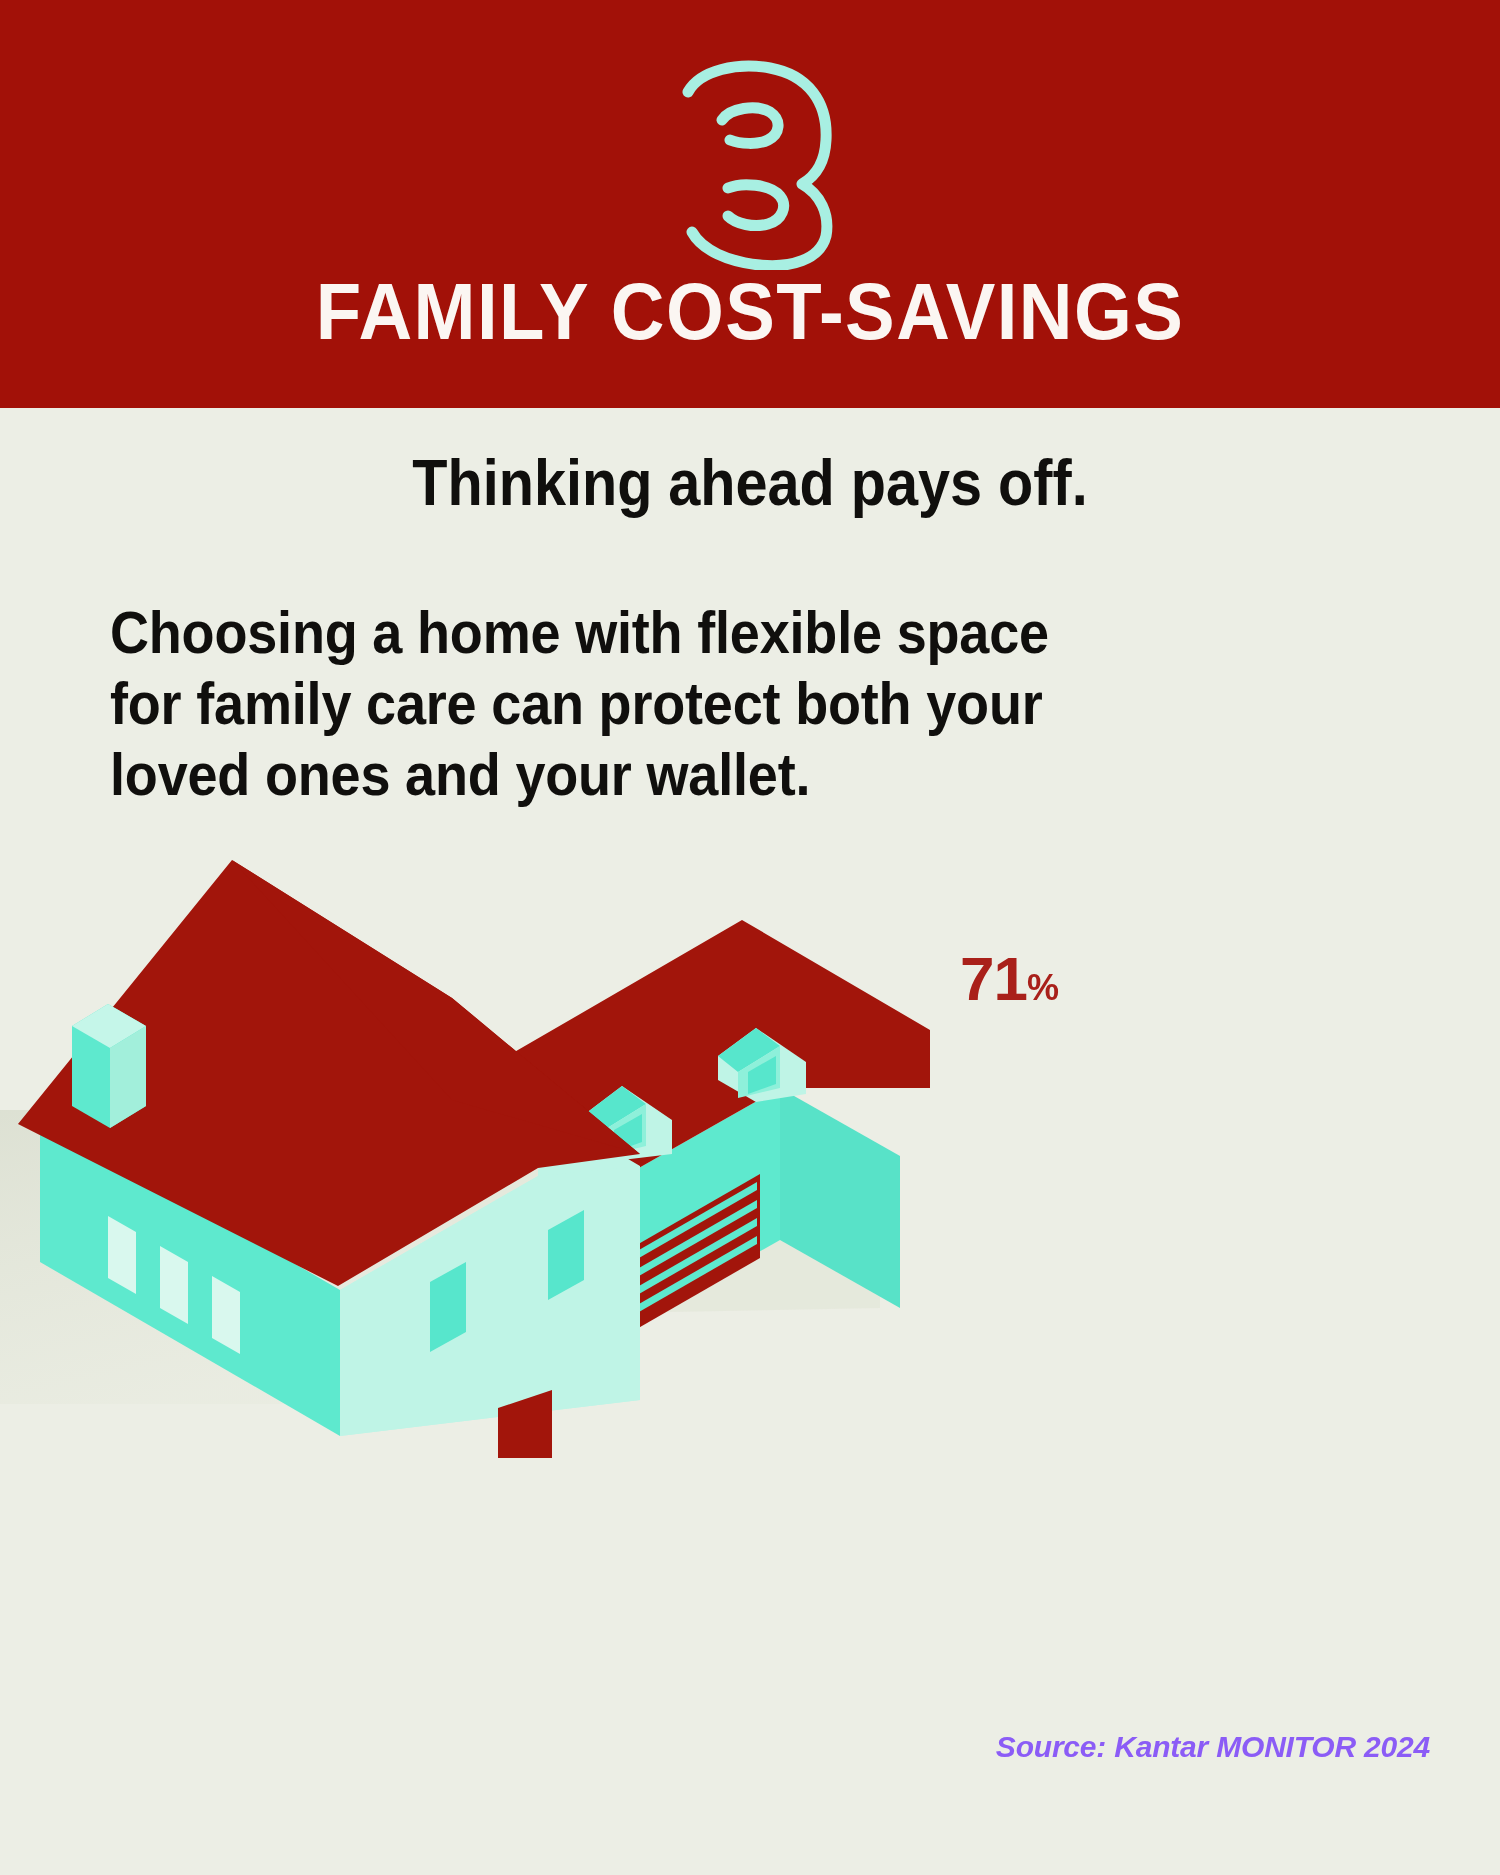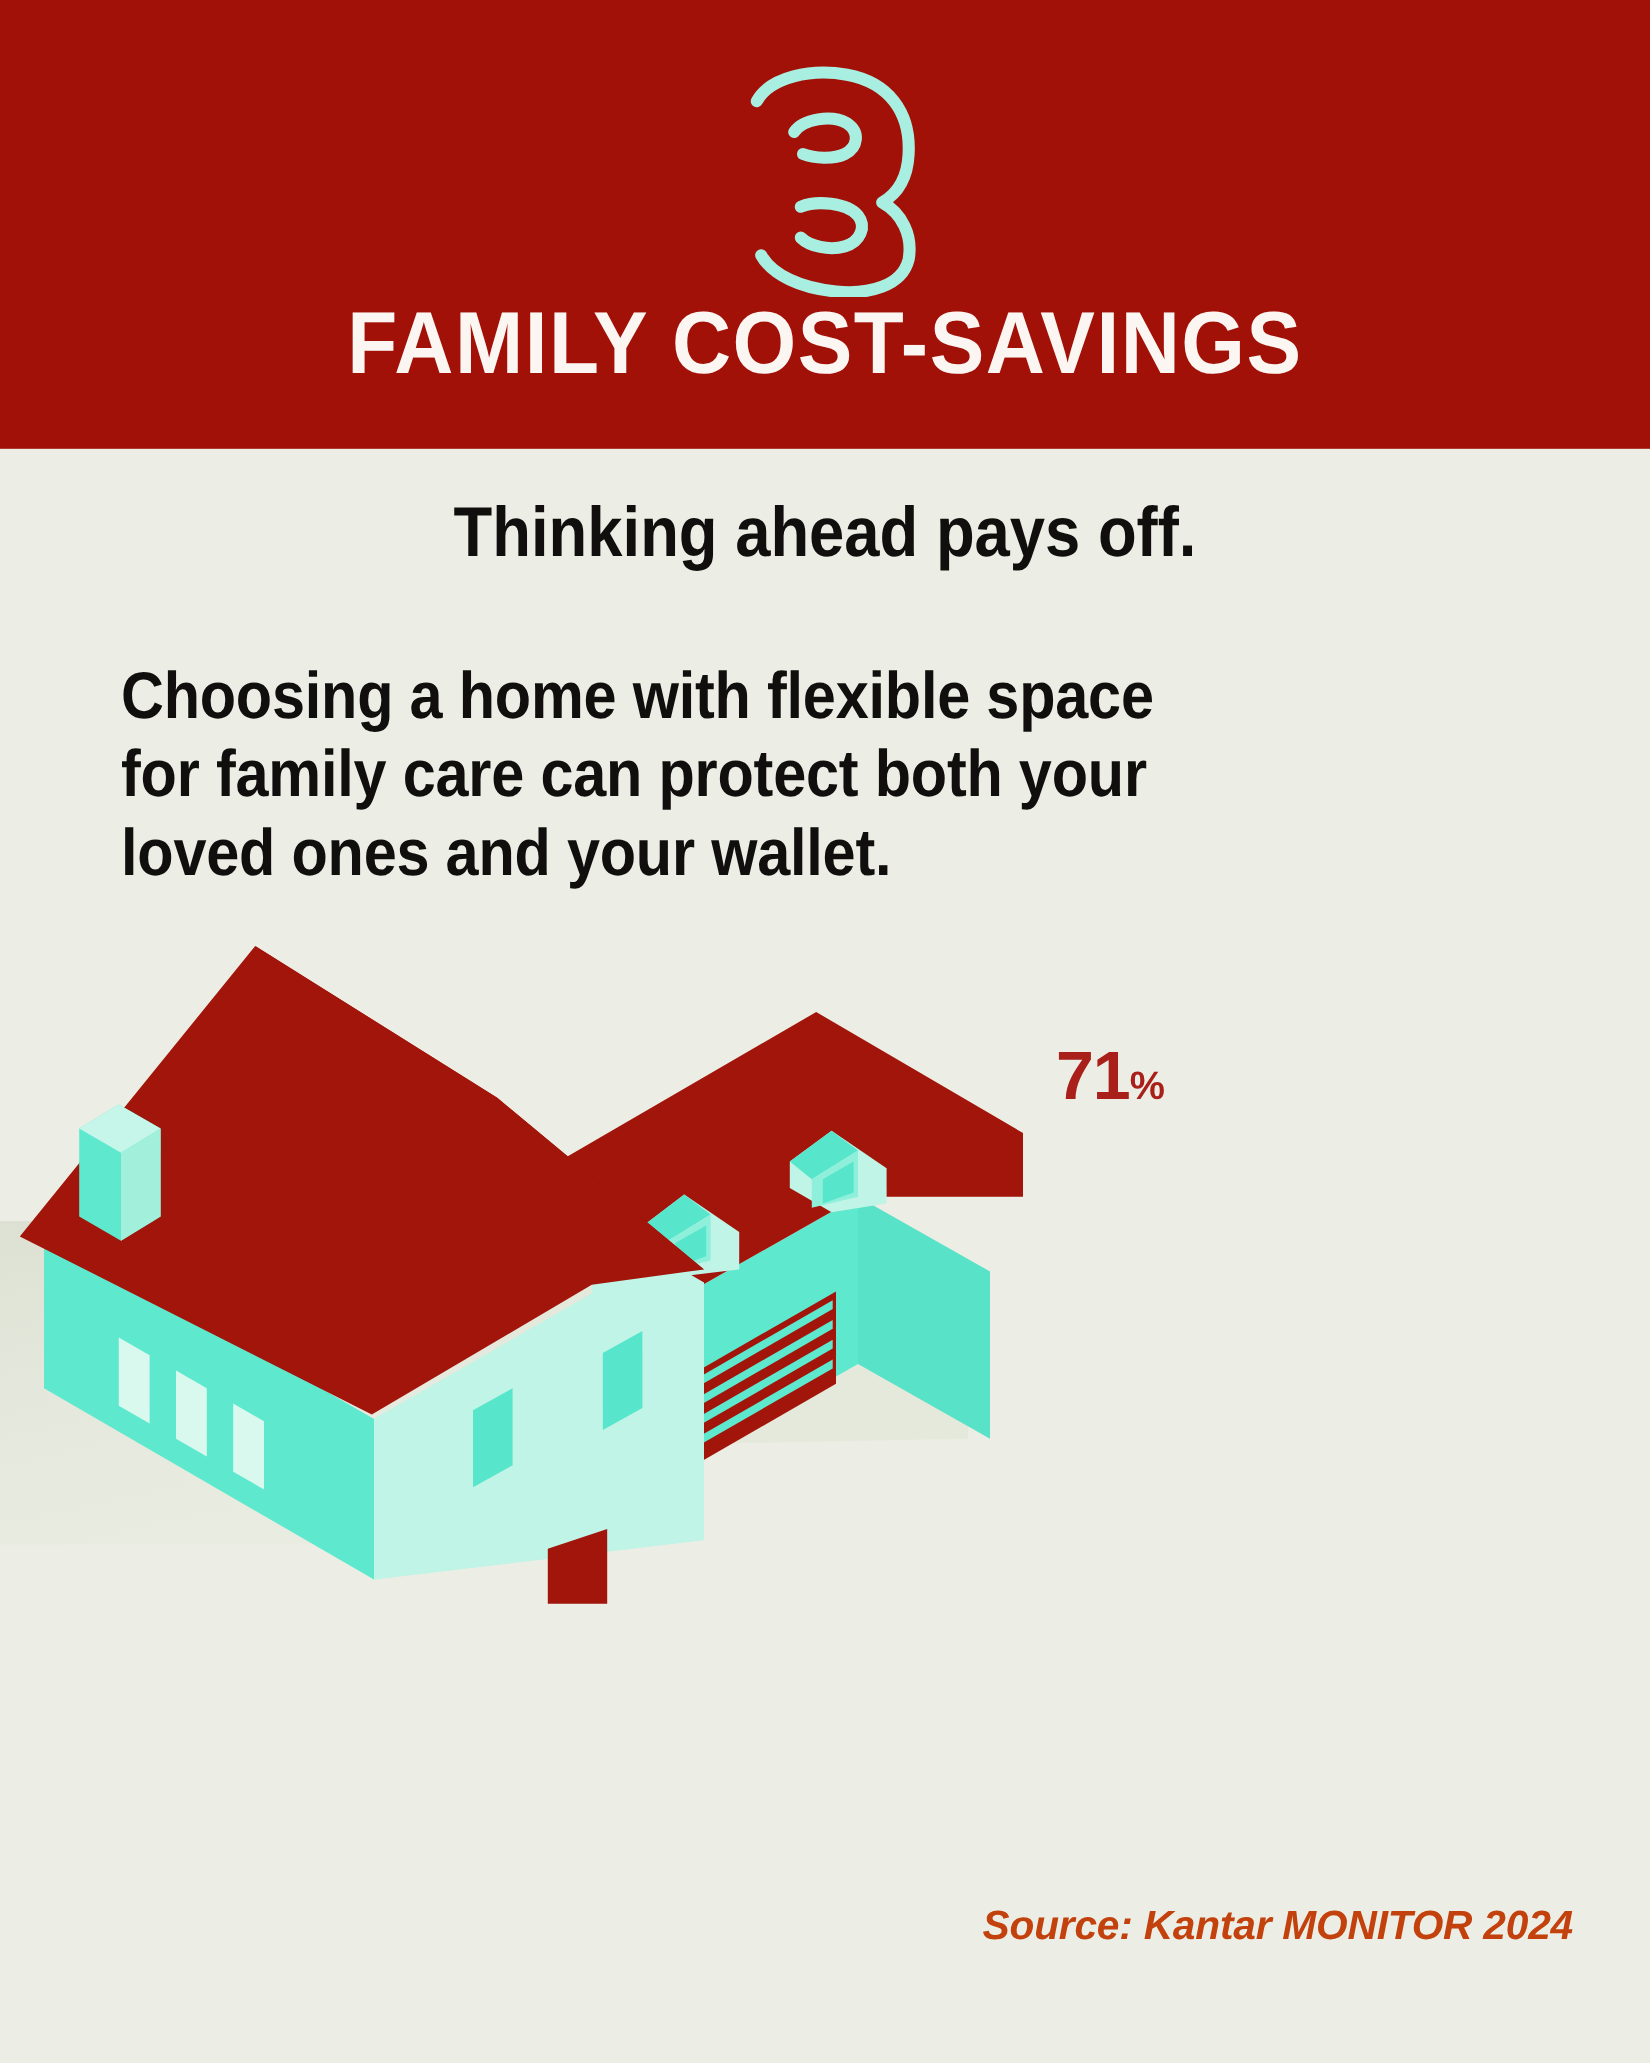--- a/index.html
+++ b/index.html
@@ -145,22 +145,22 @@
   
   .source {
     position: absolute;
     left: 0;
     top: 1322px;
     width: 1430px;
     text-align: right;
     font-family: "Liberation Sans", sans-serif;
     font-weight: bold;
     font-style: italic;
-    font-size: 37px;
-    color: #c2410c;
+    font-size: 30px;
+    color: #8b5cf6;
     letter-spacing: -0.2px;
   }
 </style>
 </head>
 <body>
 
 <div class="header">
 
   <div class="header-number">
     <svg width="240" height="210" viewBox="0 0 240 210" aria-hidden="true">

